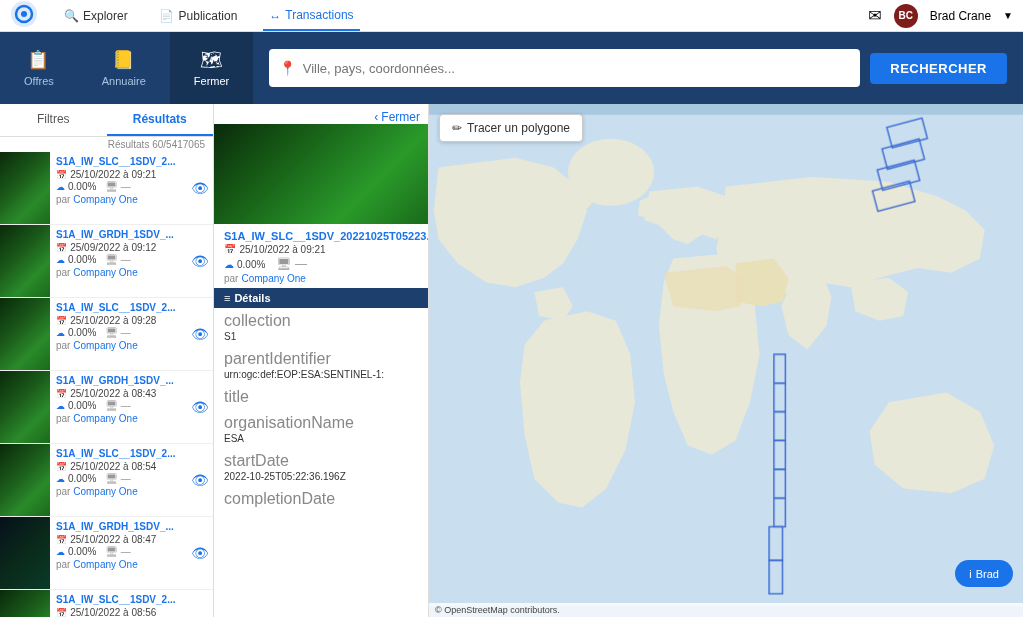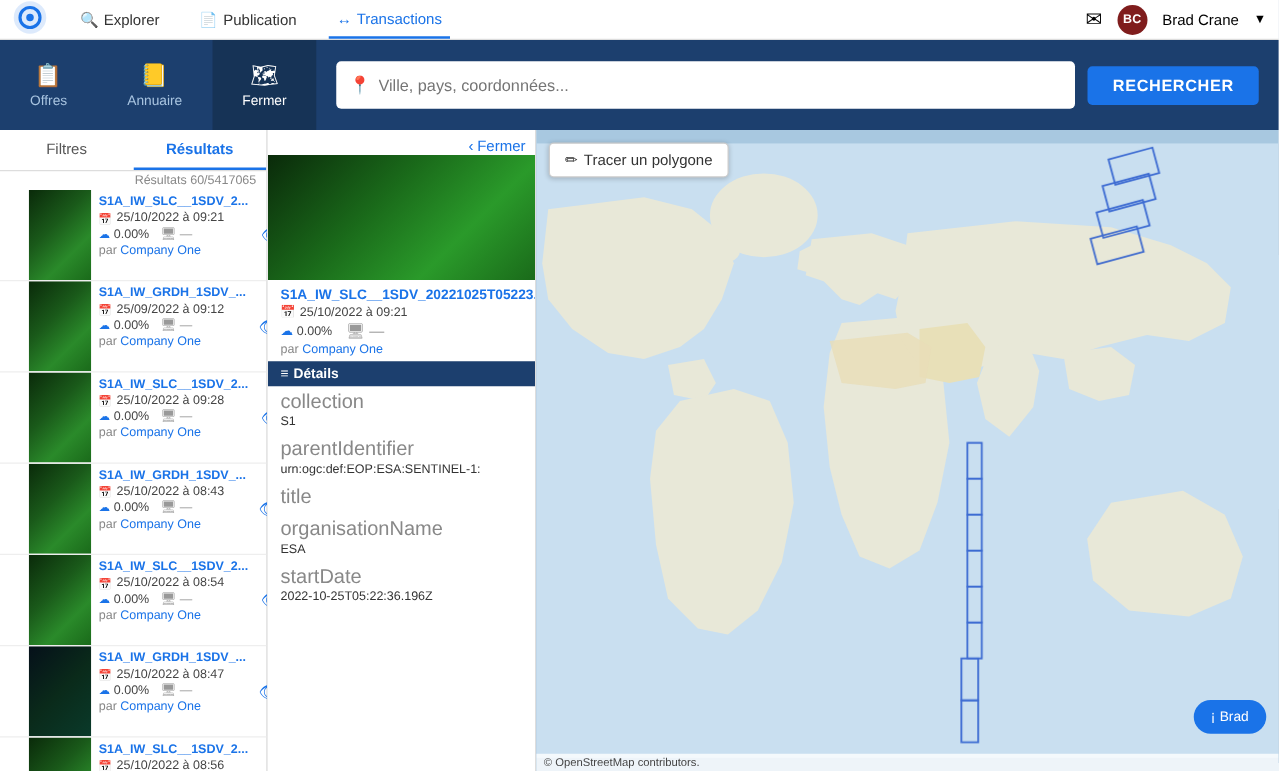--- a/index.html
+++ b/index.html
@@ -25,21 +25,21 @@
     
     .main-layout { display: flex; height: calc(617px - 32px - 72px); }
 
     
     .left-panel { width: 214px; background: #fff; display: flex; flex-direction: column; border-right: 1px solid #ddd; overflow: hidden; }
     .left-panel-tabs { display: flex; border-bottom: 1px solid #ddd; }
     .left-tab { flex: 1; text-align: center; padding: 8px 4px; font-size: 12px; cursor: pointer; color: #555; border-bottom: 2px solid transparent; }
     .left-tab.active { color: #1a73e8; border-bottom: 2px solid #1a73e8; font-weight: bold; }
     .results-count { text-align: right; font-size: 10px; color: #888; padding: 2px 8px; }
     .result-list { flex: 1; overflow-y: auto; }
-    .result-item { display: flex; align-items: stretch; border-bottom: 1px solid #eee; cursor: pointer; padding-left: 23px; }
+    .result-item { display: flex; align-items: stretch; border-bottom: 1px solid #eee; cursor: pointer; }
     .result-thumb { width: 50px; min-height: 60px; background: #1a3a1a; flex-shrink: 0; overflow: hidden; position: relative; }
     .result-thumb-img { width: 100%; height: 100%; background: linear-gradient(135deg, #0a2a0a 0%, #1a5a1a 40%, #2a8a2a 70%, #1a6a1a 100%); }
     .result-thumb-dark { background: linear-gradient(135deg, #05101a 0%, #0a2a1a 50%, #0a3a2a 100%); }
     .result-info { flex: 1; padding: 4px 6px; }
     .result-title { font-size: 10px; font-weight: bold; color: #1a73e8; white-space: nowrap; overflow: hidden; text-overflow: ellipsis; max-width: 130px; }
     .result-date { font-size: 10px; color: #444; display: flex; align-items: center; gap: 3px; margin-top: 2px; }
     .result-meta { font-size: 10px; color: #444; display: flex; align-items: center; gap: 3px; margin-top: 1px; }
     .result-company { font-size: 10px; color: #888; margin-top: 2px; }
     .result-company span { color: #1a73e8; }
     .result-eye { color: #1a73e8; font-size: 14px; display: flex; align-items: center; padding: 0 4px; }
@@ -316,20 +316,24 @@
       <div class="field-label">title</div>
     </div>
         <div class="detail-field">
       <div class="field-label">organisationName</div>
       <div class="field-value">ESA</div>
     </div>
         <div class="detail-field">
       <div class="field-label">startDate</div>
       <div class="field-value">2022-10-25T05:22:36.196Z</div>
     </div>
+        <div class="detail-field">
+      <div class="field-label">completionDate</div>
+      <div class="field-value"></div>
+    </div>
       </div>
   </div>
 
   <div class="map-panel">
     
     <svg class="map-svg" viewBox="0 0 620 513" xmlns="http://www.w3.org/2000/svg">
 
       <rect width="620" height="513" fill="#c9dff0"></rect>
 
       <ellipse cx="190" cy="60" rx="45" ry="35" fill="#e8e8d8"></ellipse>

